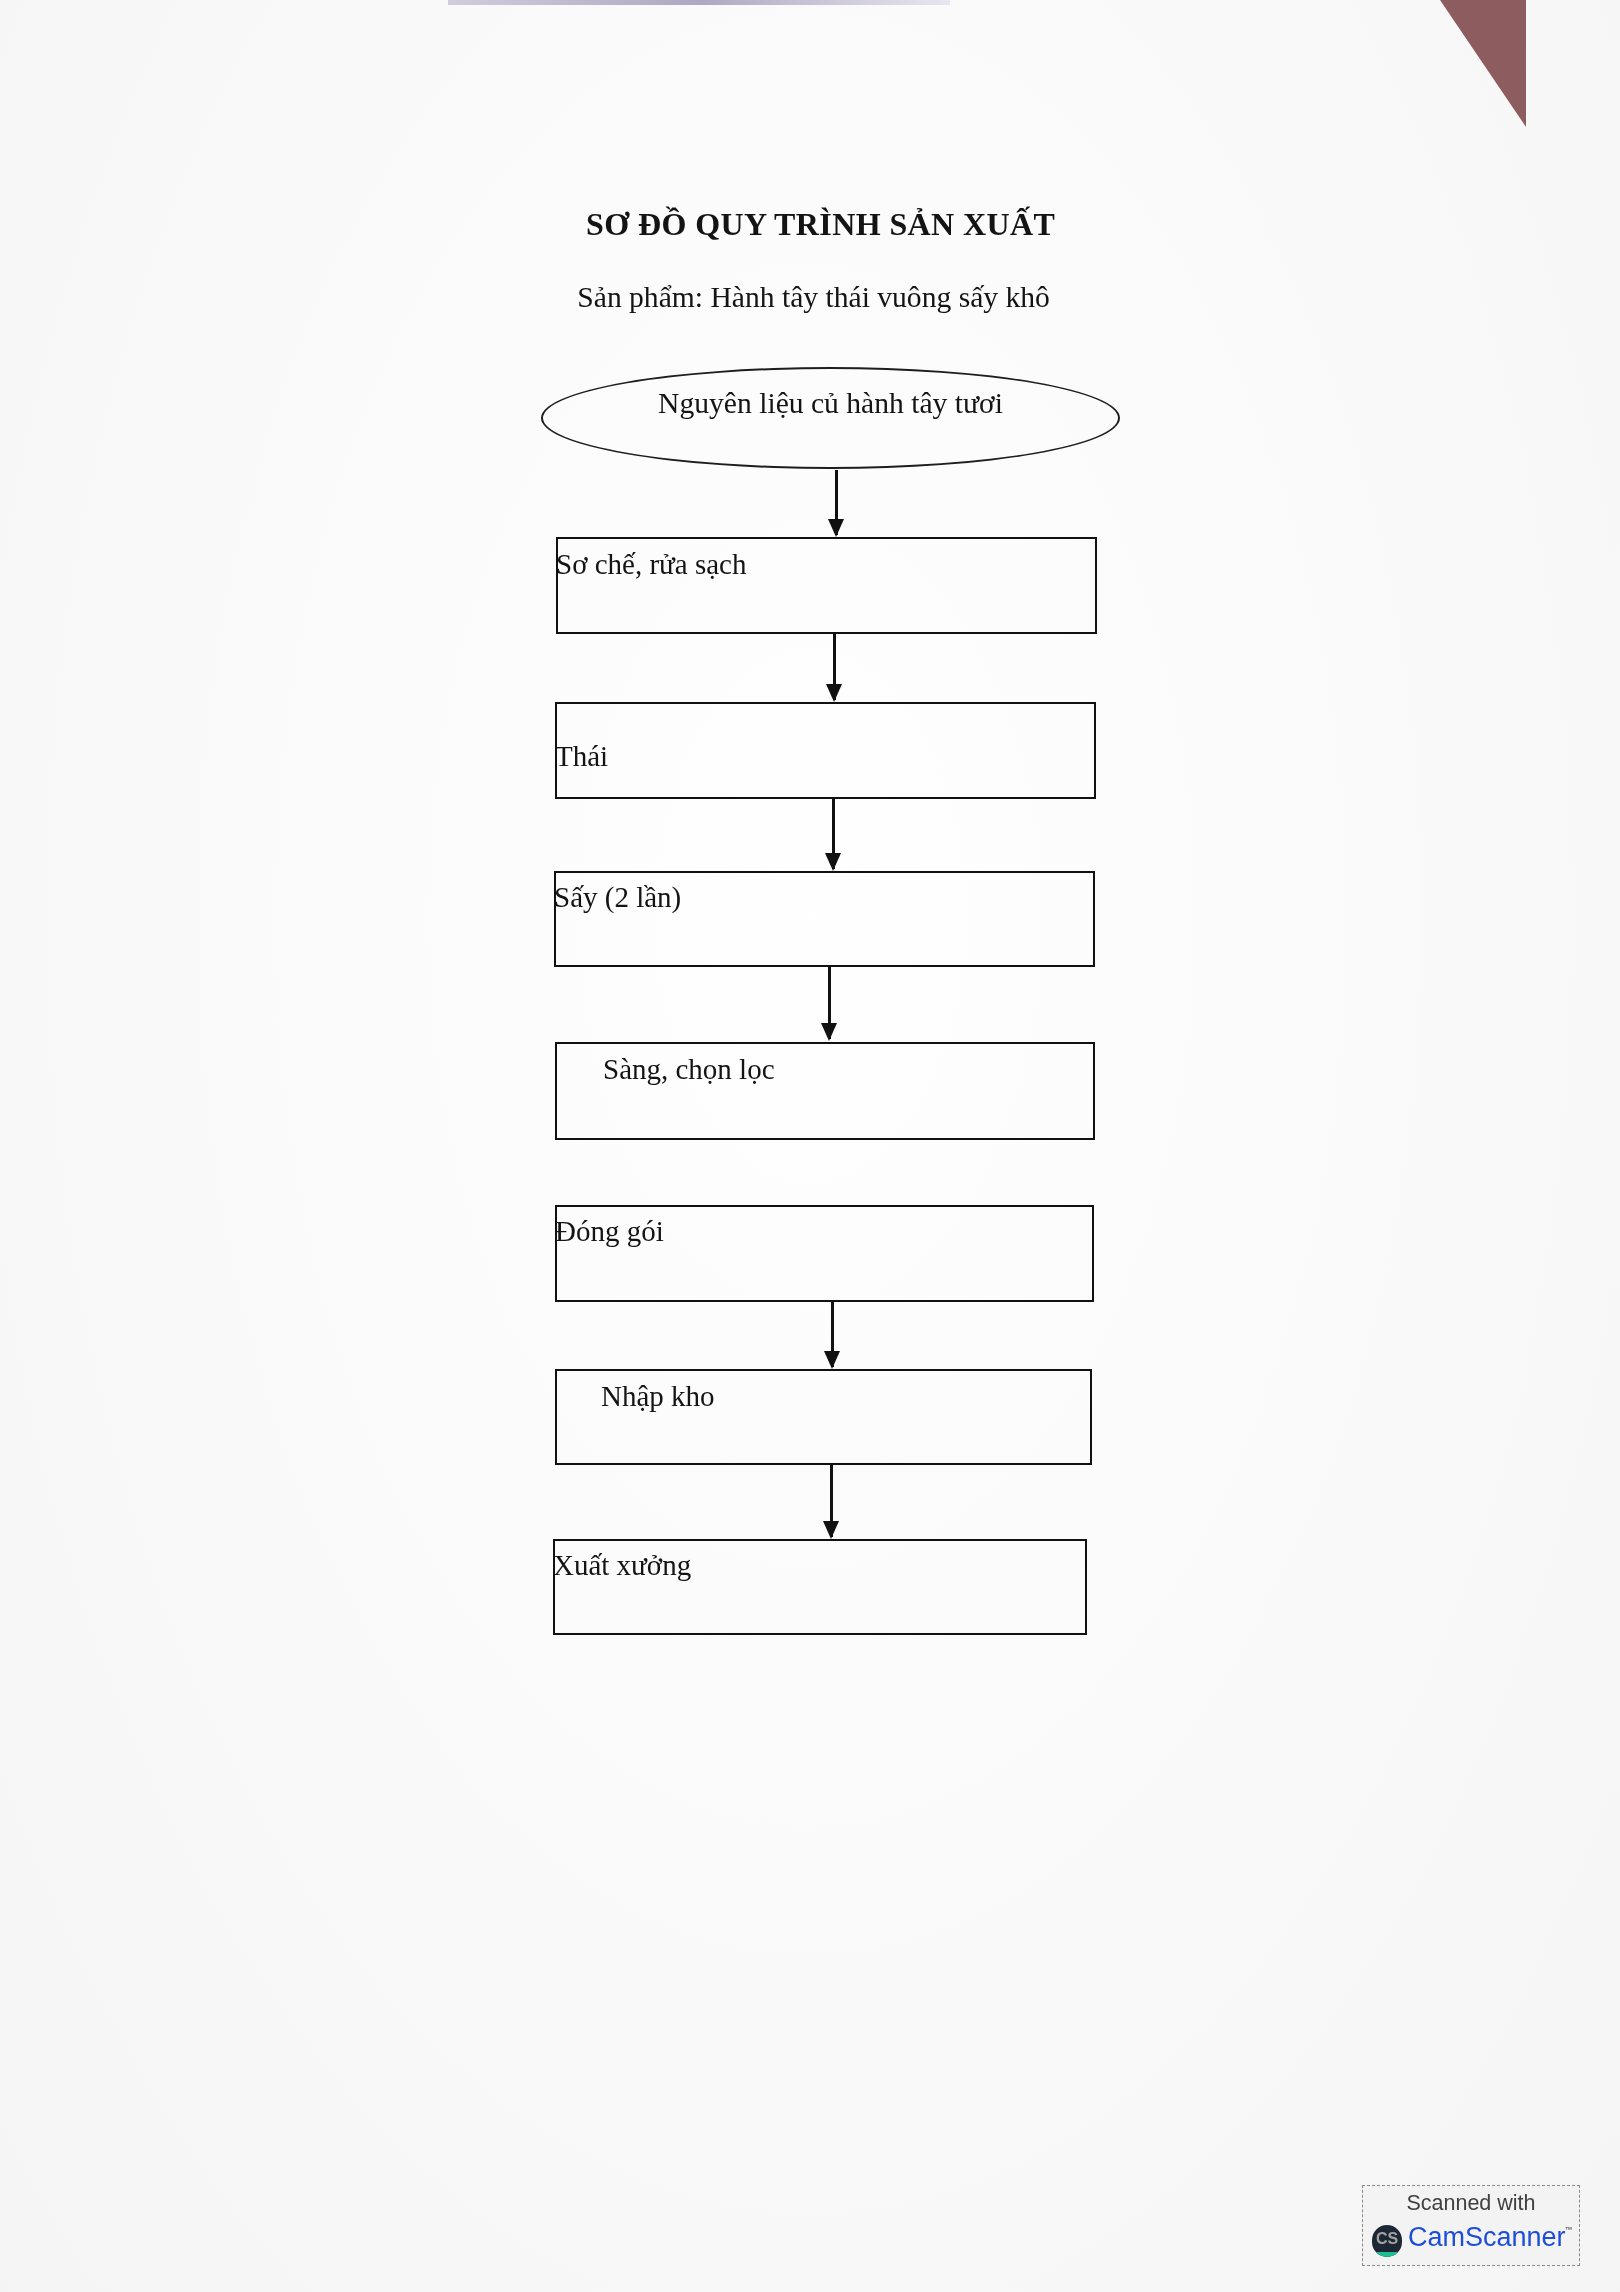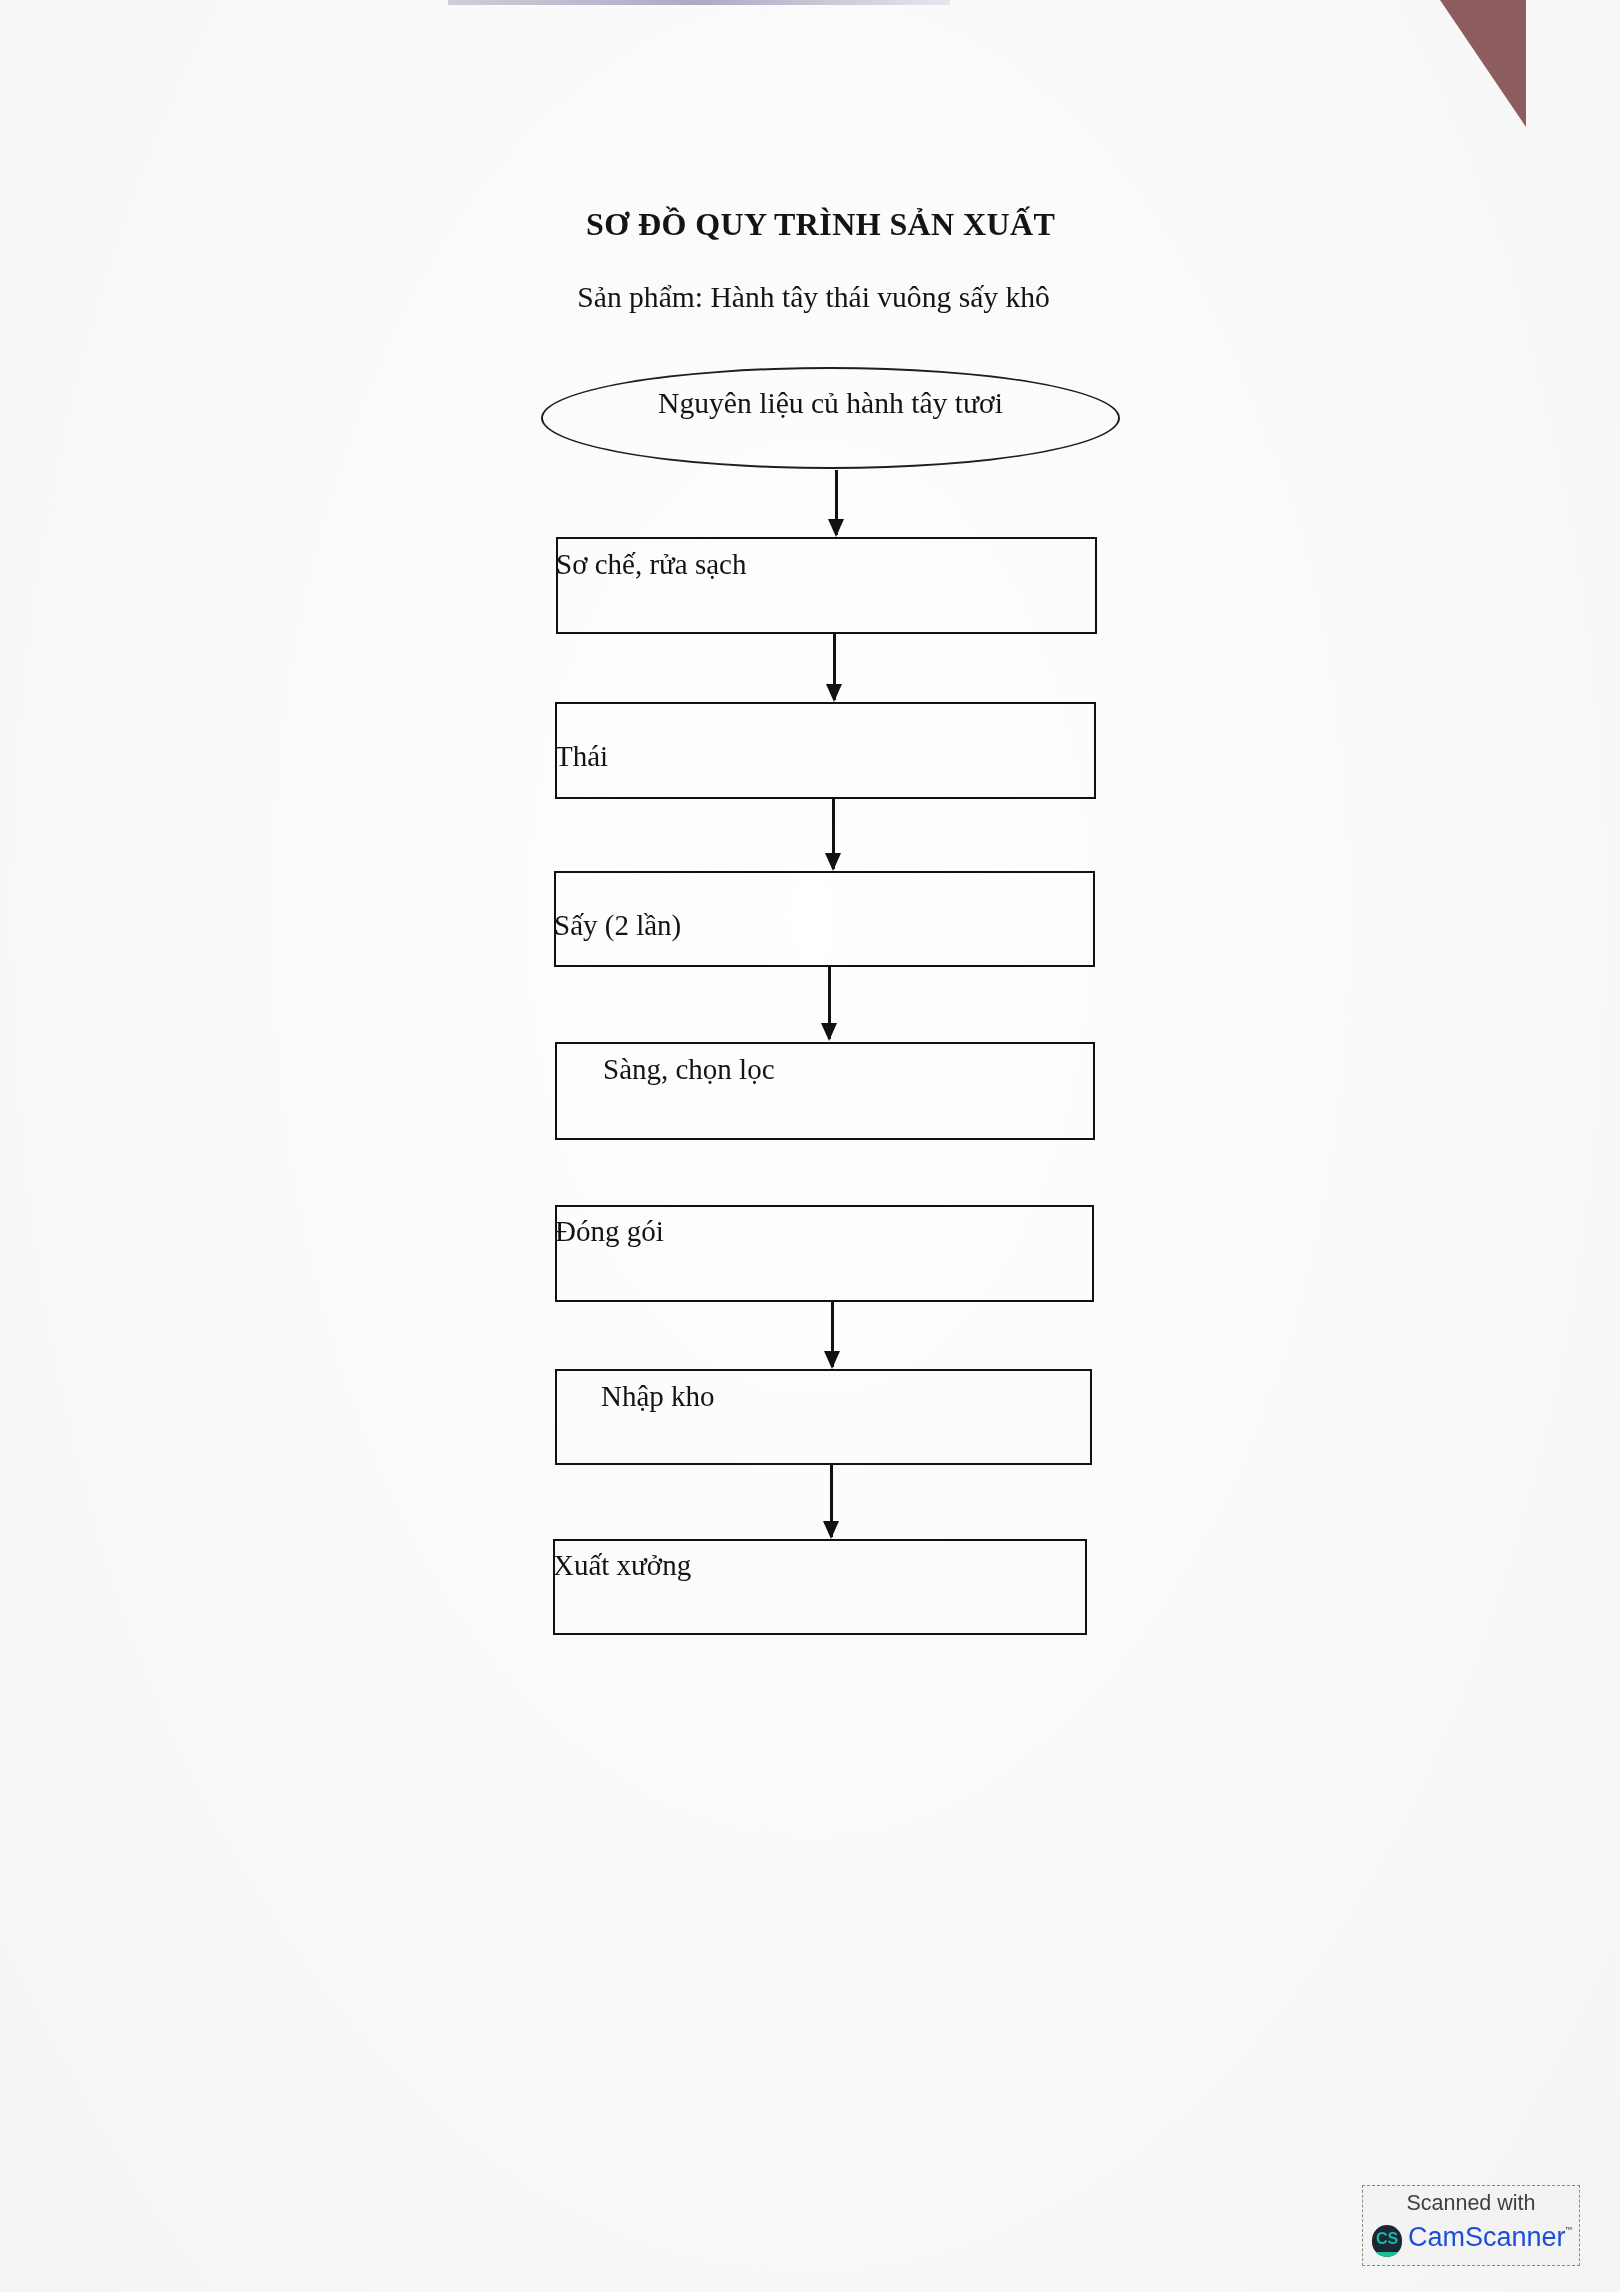--- a/index.html
+++ b/index.html
@@ -60,21 +60,21 @@
       position: absolute; left: 1362px; top: 2185px; width: 218px; height: 81px;
       border: 1.8px dashed #8a8a8a; box-sizing: border-box; background: #f3f3f3;
     }
     .wm-top {
       position: absolute; left: 0; width: 100%; top: 5.4px; text-align: center;
       font-family: "Liberation Sans", "DejaVu Sans", sans-serif; font-size: 21.5px; color: #404040;
     }
     .wm-logo {
       position: absolute; left: 9px; top: 39px; width: 30px; height: 32px;
       background: #1c2733; border-radius: 15px; overflow: hidden;
-      color: #14b8a6; font-family: "Liberation Sans", "DejaVu Sans", sans-serif;
+      color: #a3a3a3; font-family: "Liberation Sans", "DejaVu Sans", sans-serif;
       font-weight: bold; font-size: 16px; text-align: center; line-height: 27px;
     }
     .wm-logo::after {
       content: ""; position: absolute; left: 0; bottom: 0; width: 100%; height: 5.4px; background: #1bbf93;
     }
     .wm-brand {
       position: absolute; left: 45px; top: 36px;
       font-family: "Liberation Sans", "DejaVu Sans", sans-serif; font-size: 27px; color: #1d4ed8; font-weight: 500;
     }
     .wm-tm {
@@ -101,21 +101,21 @@
 <div class="step-label" style="left:556px; width:541px; top:548px;">Sơ chế, rửa sạch</div>
 
 <div class="arrow" style="left:833px; top:634px; height:66px;"></div>
 
 <div class="step" style="left:555px; top:702px; width:541px; height:97px;"></div>
 <div class="step-label" style="left:555px; width:541px; top:696px;margin-top:44px;">Thái</div>
 
 <div class="arrow" style="left:832px; top:799px; height:70px;"></div>
 
 <div class="step" style="left:554px; top:871px; width:541px; height:96px;"></div>
-<div class="step-label" style="left:554px; width:541px; top:881px;margin-top:28px;">Sấy (2 lần)</div>
+<div class="step-label" style="left:554px; width:541px; top:881px;">Sấy (2 lần)</div>
 
 <div class="arrow" style="left:828px; top:966px; height:73px;"></div>
 
 <div class="step" style="left:555px; top:1042px; width:540px; height:98px;"></div>
 <div class="step-label" style="left:555px; width:540px; top:1053px;padding-left:48px;">Sàng, chọn lọc</div>
 
 <div class="step" style="left:555px; top:1205px; width:539px; height:97px;"></div>
 <div class="step-label" style="left:555px; width:539px; top:1215px;">Đóng gói</div>
 
 <div class="arrow" style="left:831px; top:1301px; height:66px;"></div>

